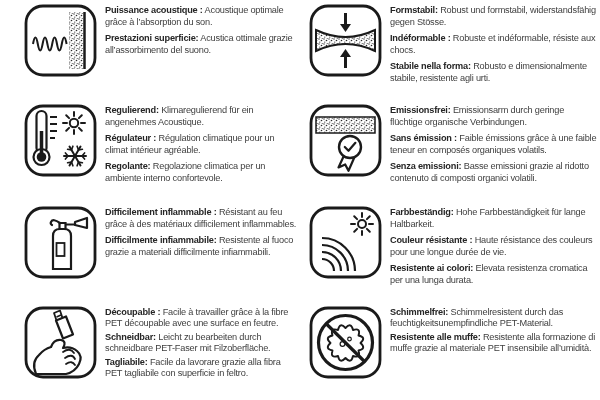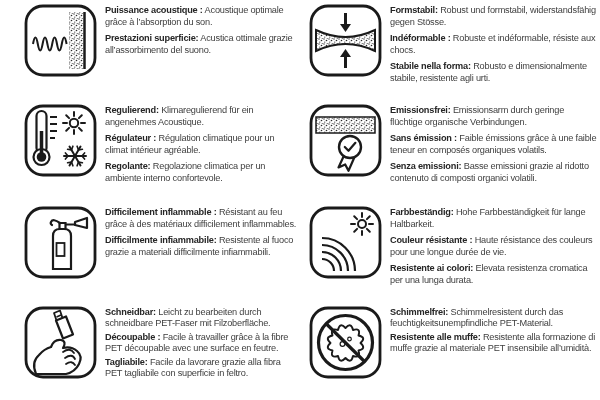--- a/index.html
+++ b/index.html
@@ -146,22 +146,22 @@
       <svg width="75" height="75" viewBox="0 0 75 75">
         <rect x="3" y="3" width="69" height="69" rx="17" fill="#fff" stroke="#1a1a1a" stroke-width="2.8"></rect>
         <path d="M31 8 L37 5.5 L40 14.5 L34 17 Z" fill="#fff" stroke="#1a1a1a" stroke-width="1.8" stroke-linejoin="round"></path>
         <path class="ln" stroke-width="1.4" d="M33.5 12 L38 10"></path>
         <path d="M33 15.5 L43 11.5 L50 29.5 L40 33.5 Z" fill="#fff" stroke="#1a1a1a" stroke-width="2.2" stroke-linejoin="round"></path>
         <path d="M13 69 Q8 57 16 50 Q21 44 28 42 Q31 34 38 35 Q44 36.5 40 43 Q48 41 54 46 Q60 51 56 59 Q52 67 43 69 Z" fill="#fff" stroke="#1a1a1a" stroke-width="2.2" stroke-linejoin="round"></path>
         <path class="ln" stroke-width="1.8" stroke-linecap="round" d="M40 47 q7 -5 11 1 M42 53 q7 -5 10 1 M43 59 q6 -4 9 1"></path>
       </svg>
     </div>
     <div class="textcol">
+      <p class="para"><span class="plabel">Découpable :</span> <span>Facile à travailler grâce à la fibre PET découpable avec une surface en feutre.</span></p>
       <p class="para"><span class="plabel">Schneidbar:</span> <span>Leicht zu bearbeiten durch schneidbare PET-Faser mit Filzoberfläche.</span></p>
-      <p class="para"><span class="plabel">Découpable :</span> <span>Facile à travailler grâce à la fibre PET découpable avec une surface en feutre.</span></p>
       <p class="para"><span class="plabel">Tagliabile:</span> <span>Facile da lavorare grazie alla fibra PET tagliabile con superficie in feltro.</span></p>
     </div>
   </div>
 
   <div class="cell right r4">
     <div class="iconbox">
       <svg width="75" height="75" viewBox="0 0 75 75">
         <rect x="3" y="3" width="69" height="69" rx="17" fill="#fff" stroke="#1a1a1a" stroke-width="2.8"></rect>
         <g transform="translate(37.5,38)">
           <path class="ln" stroke-width="1.9" stroke-linejoin="round" d="M15 0 Q21.3 5.7 13 7.5 Q15.6 15.6 7.5 13 Q5.7 21.3 0 15 Q-5.7 21.3 -7.5 13 Q-15.6 15.6 -13 7.5 Q-21.3 5.7 -15 0 Q-21.3 -5.7 -13 -7.5 Q-15.6 -15.6 -7.5 -13 Q-5.7 -21.3 0 -15 Q5.7 -21.3 7.5 -13 Q15.6 -15.6 13 -7.5 Q21.3 -5.7 15 0 Z"></path>

